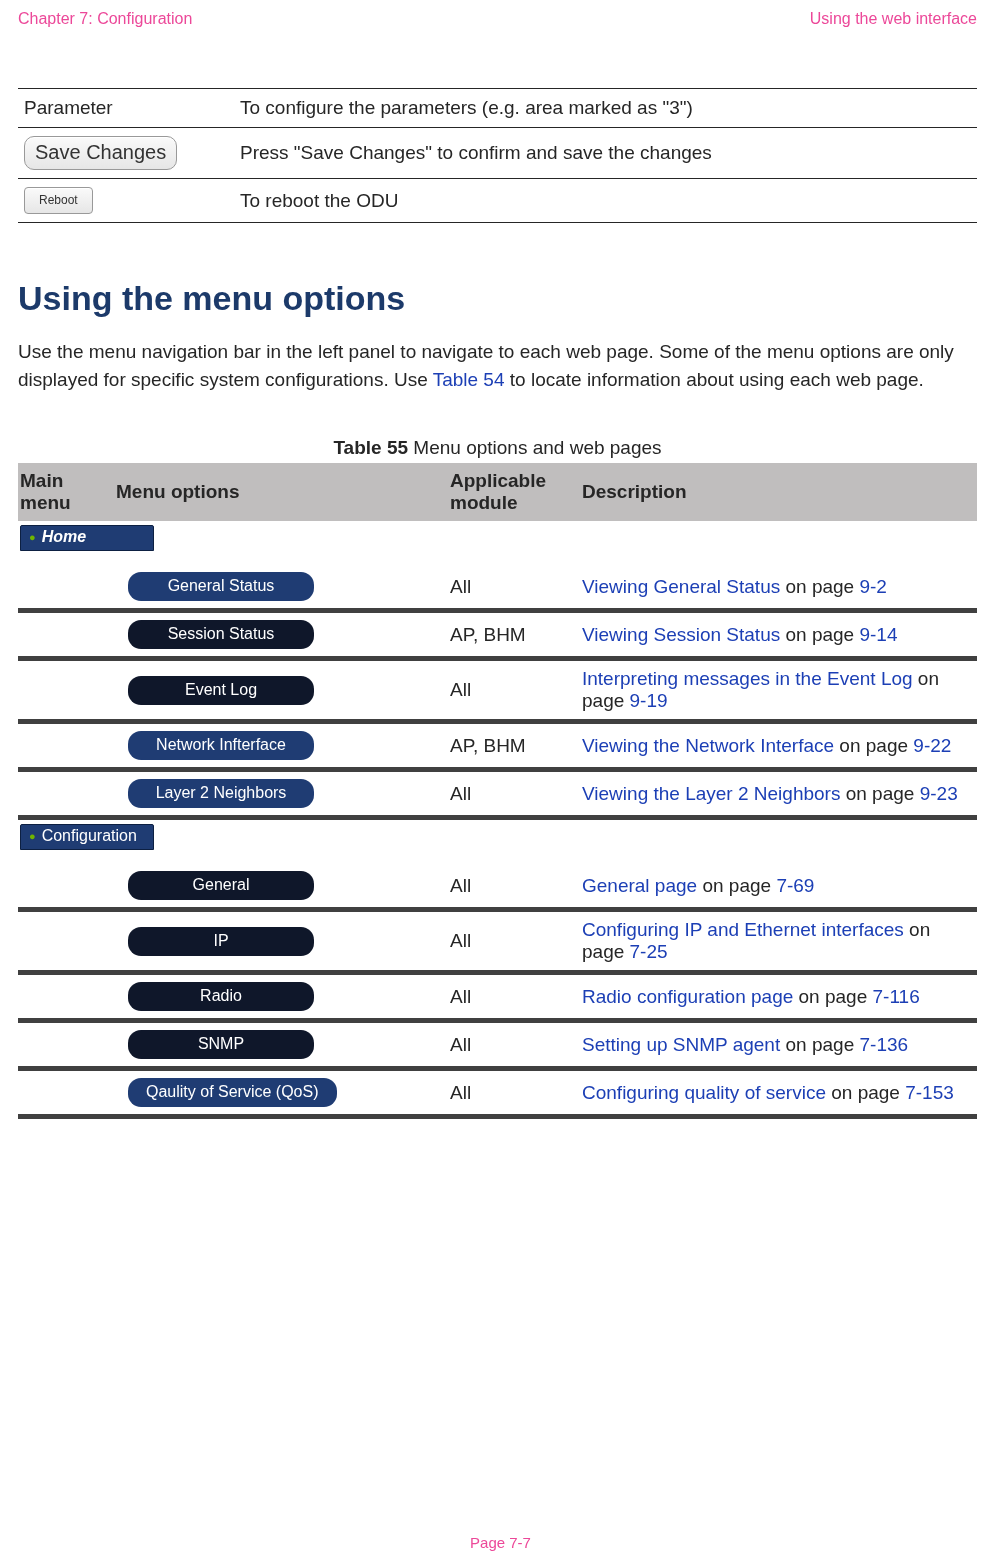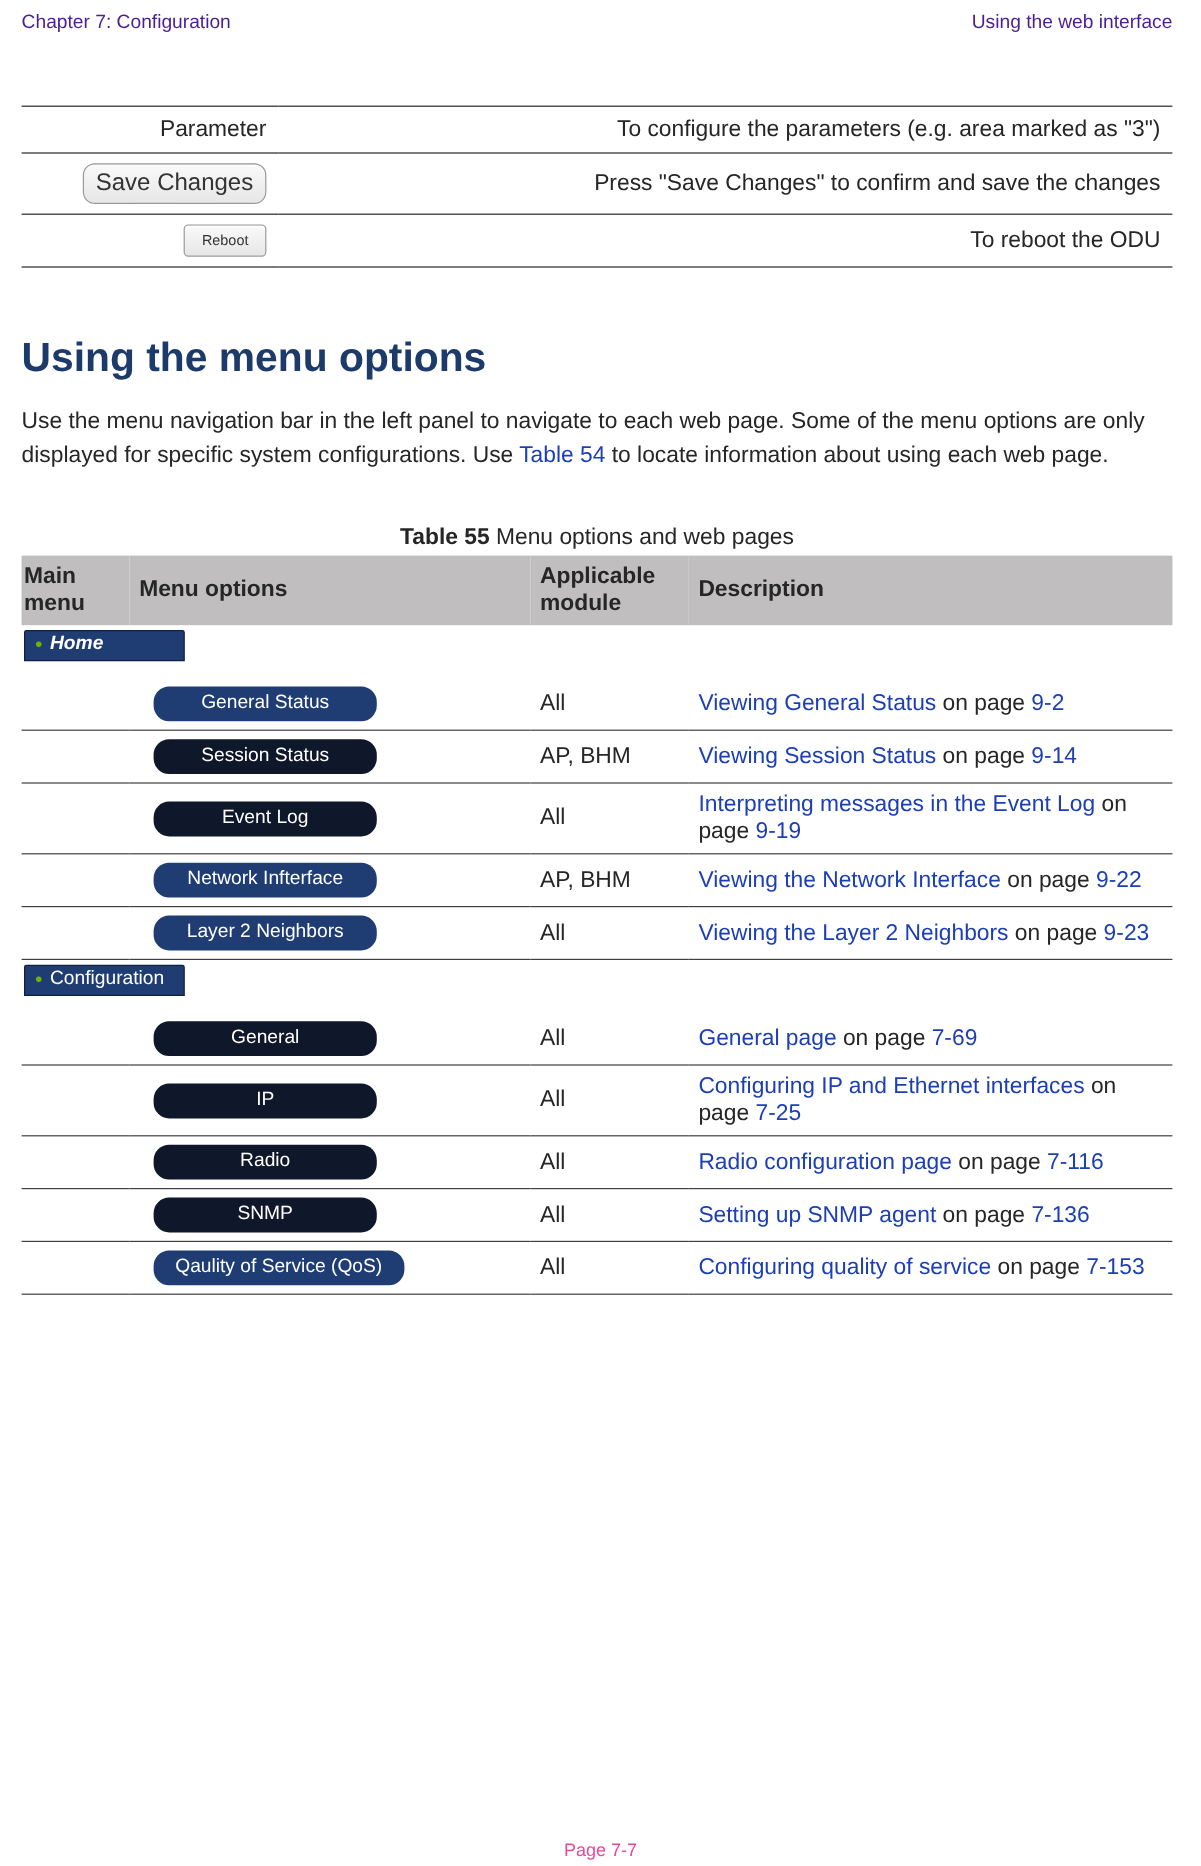--- a/index.html
+++ b/index.html
@@ -13,34 +13,33 @@
     width: 1001px;
     min-height: 1555px;
     box-sizing: border-box;
     padding: 8px 24px 10px 18px;
     position: relative;
   }
   .page-header {
     display: flex;
     justify-content: space-between;
     font-size: 16px;
-    color: #4c1d95;
+    color: #ec4899;
     padding: 2px 0 60px 0;
   }
   .top-table {
     width: 100%;
     border-collapse: collapse;
   }
   .top-table td {
     border-top: 1px solid #262626;
     border-bottom: 1px solid #262626;
     vertical-align: middle;
     font-size: 19px;
     padding: 8px 10px 8px 8px;
-    text-align: right;
   }
   .top-table td.first-col {
     width: 198px;
     padding-left: 6px;
   }
   .btn-classic {
     display: inline-block;
     font-family: Arial, sans-serif;
     font-size: 12px;
     color: #333;
@@ -83,21 +82,21 @@
     text-align: left;
     padding: 7px 6px 7px 8px;
     border: none;
   }
   .menu-table td {
     vertical-align: middle;
     font-size: 19px;
     padding: 7px 6px 7px 8px;
   }
   .menu-table tr.data-row td {
-    border-bottom: 1px solid #404040;
+    border-bottom: 5px solid #404040;
   }
   .col-main { width: 86px; padding-left:2px !important; padding-right:2px !important;}
   .col-opt  { width: 320px; }
   .col-mod  { width: 118px; }
   .nav-tab {
     display: inline-block;
     background: #1f3c73;
     color: #ffffff;
     font-size: 16px;
     padding: 2px 16px 3px 16px;

